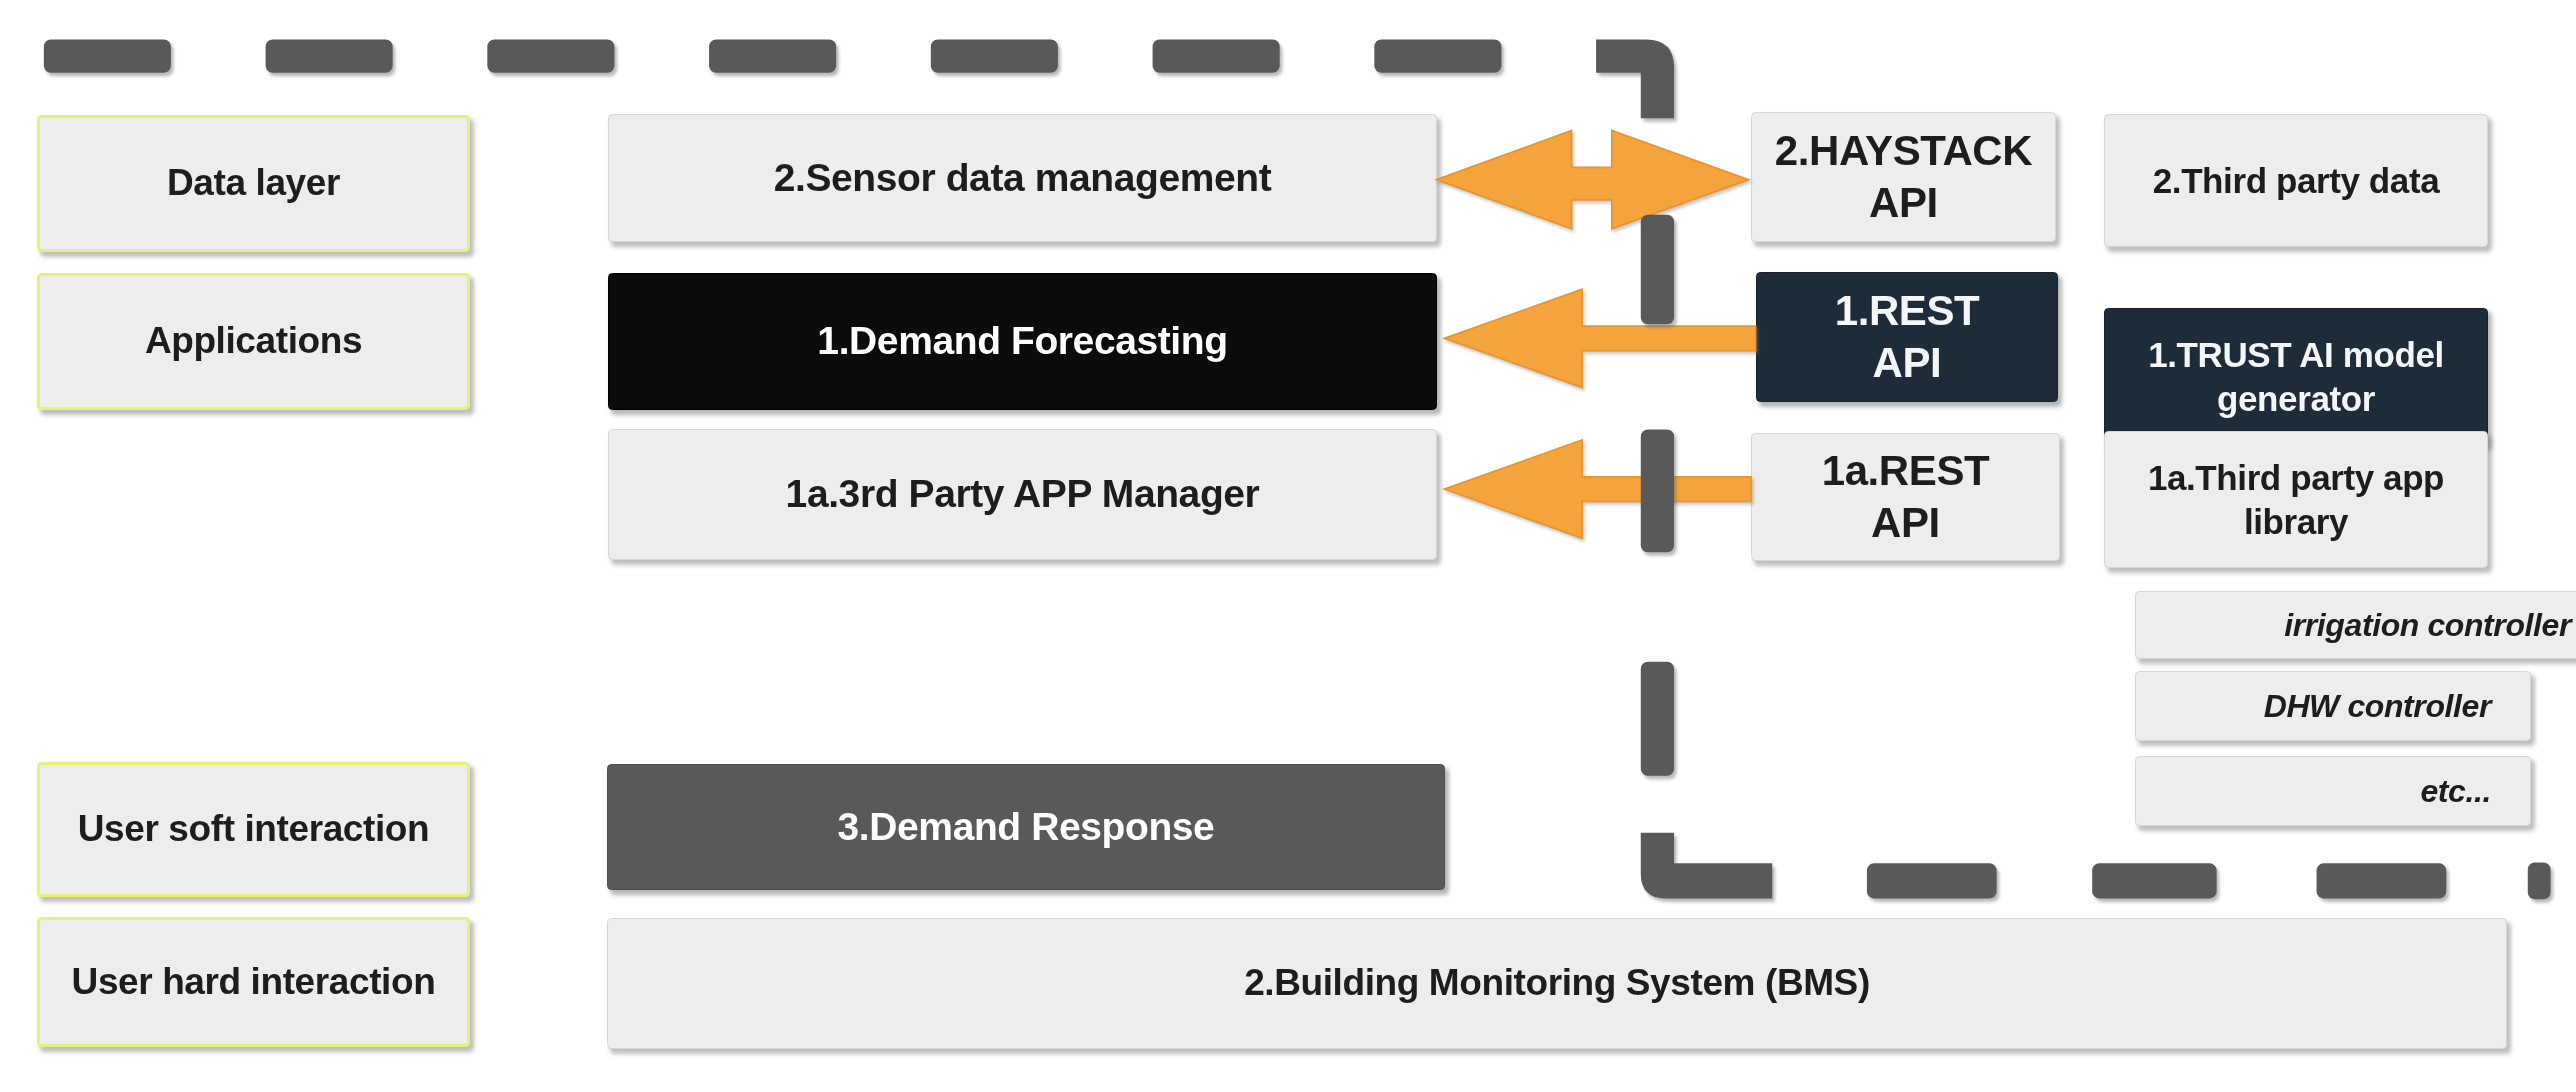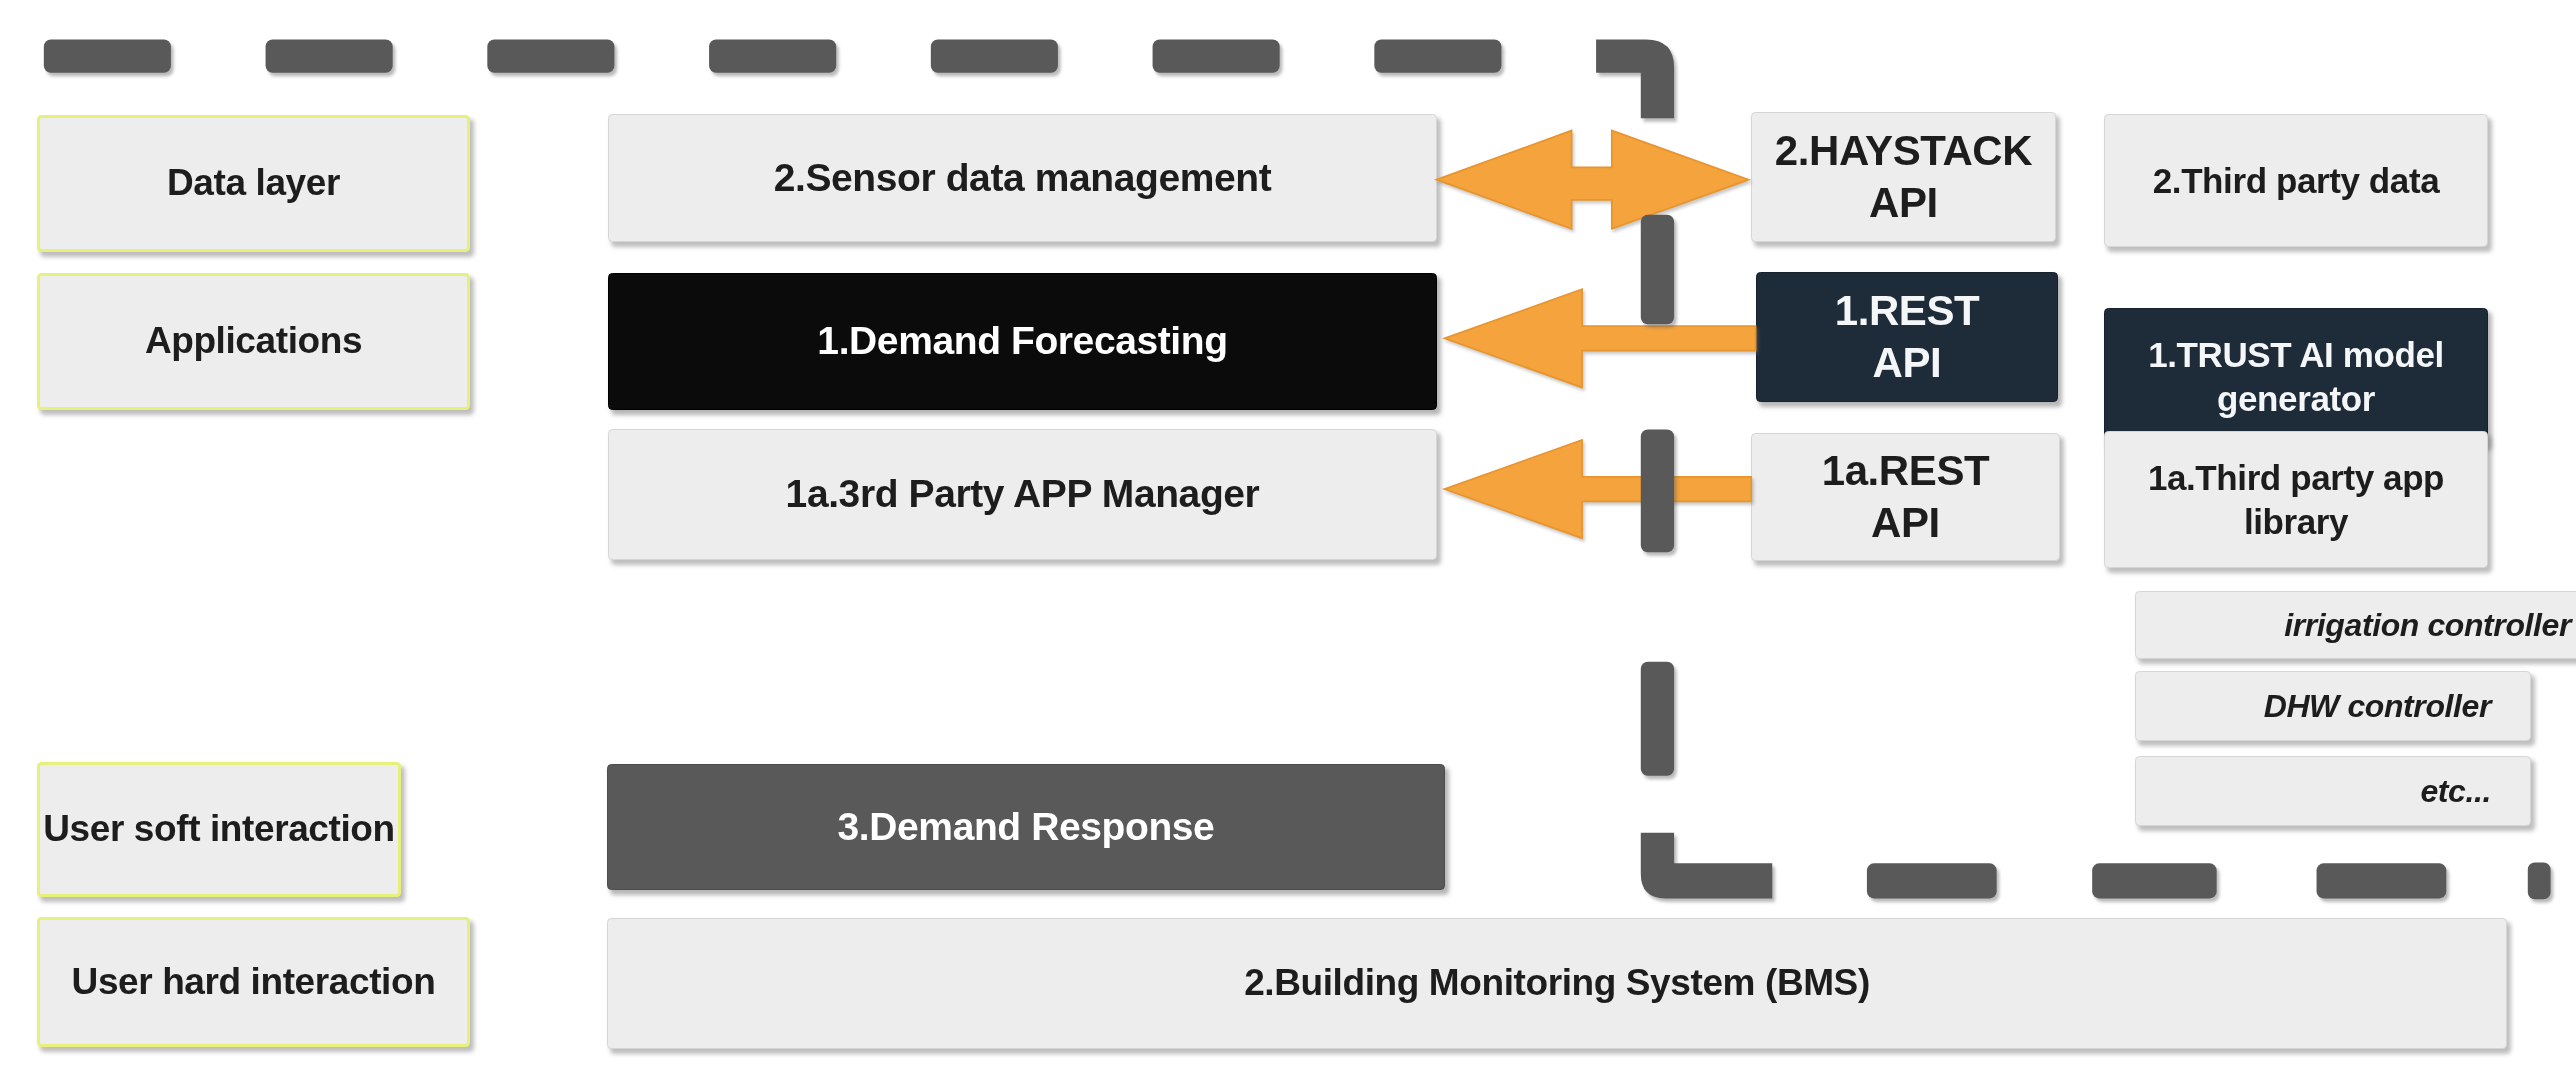--- a/index.html
+++ b/index.html
@@ -65,21 +65,21 @@
     pointer-events:none;
   }
 </style>
 </head>
 <body>
 
 <div class="canvas">
 
   <div class="box rowlabel" style="left:37px;top:115px;width:433px;height:137px;">Data layer</div>
   <div class="box rowlabel" style="left:37px;top:273px;width:433px;height:137px;">Applications</div>
-  <div class="box rowlabel" style="left:37px;top:762px;width:364px;height:135px;">User soft interaction</div>
+  <div class="box rowlabel" style="left:37px;top:762px;width:433px;height:135px;">User soft interaction</div>
   <div class="box rowlabel" style="left:37px;top:917px;width:433px;height:130px;">User hard interaction</div>
 
   <div class="box light mid" style="left:608px;top:114px;width:829px;height:128px;">2.Sensor data management</div>
   <div class="box black mid" style="left:608px;top:273px;width:829px;height:137px;">1.Demand Forecasting</div>
   <div class="box light mid" style="left:608px;top:429px;width:829px;height:131px;">1a.3rd Party APP Manager</div>
   <div class="box gray mid" style="left:607px;top:764px;width:838px;height:126px;">3.Demand Response</div>
   <div class="box light mid" style="left:607px;top:918px;width:1900px;height:131px;font-size:37px;">2.Building Monitoring System (BMS)</div>
 
   <div class="box light api" style="left:1751px;top:112px;width:305px;height:130px;">2.HAYSTACK API</div>
   <div class="box navy api" style="left:1756px;top:272px;width:302px;height:130px;">1.REST API</div>

